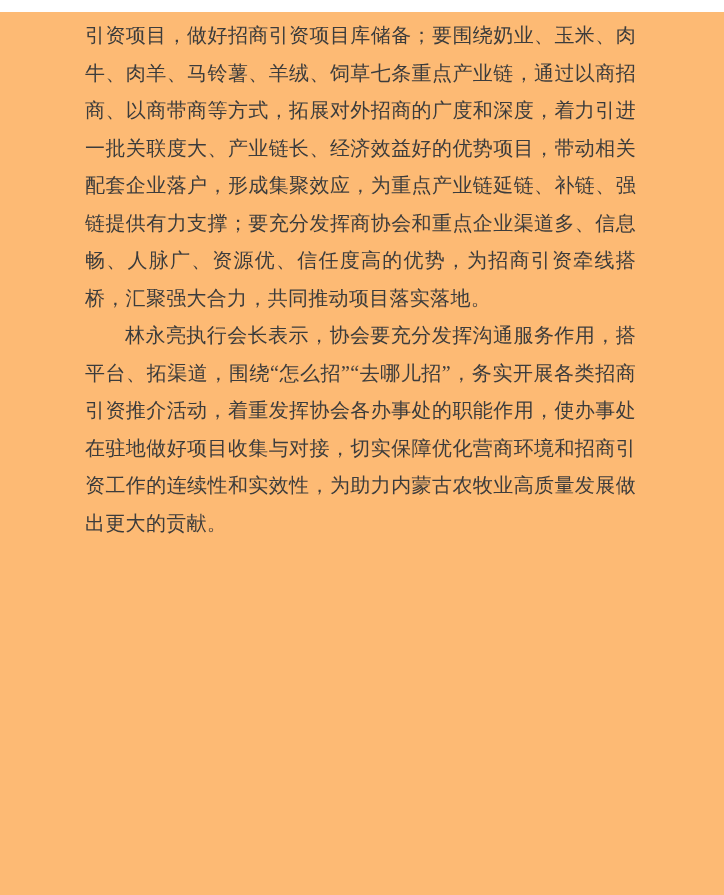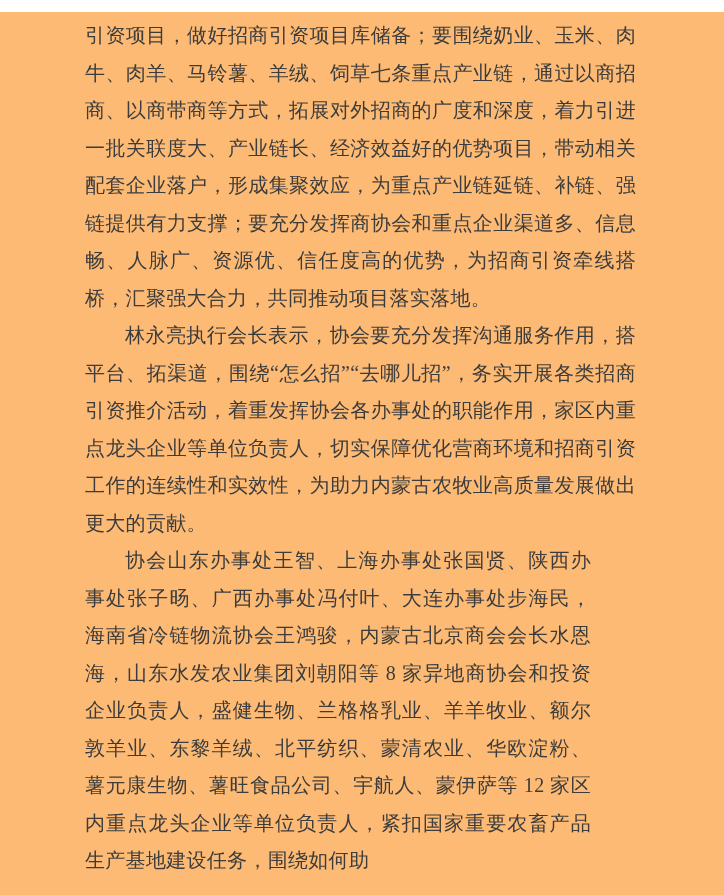--- a/index.html
+++ b/index.html
@@ -50,16 +50,15 @@
     color: #1c1c1c;
     letter-spacing: 1px;
   }
 </style>
 </head>
 <body>
 
 <div class="page">
   <div class="content">
     <p class="para">引资项目，做好招商引资项目库储备；要围绕奶业、玉米、肉牛、肉羊、马铃薯、羊绒、饲草七条重点产业链，通过以商招商、以商带商等方式，拓展对外招商的广度和深度，着力引进一批关联度大、产业链长、经济效益好的优势项目，带动相关配套企业落户，形成集聚效应，为重点产业链延链、补链、强链提供有力支撑；要充分发挥商协会和重点企业渠道多、信息畅、人脉广、资源优、信任度高的优势，为招商引资牵线搭桥，汇聚强大合力，共同推动项目落实落地。</p>
-    <p class="para para--indent">林永亮执行会长表示，协会要充分发挥沟通服务作用，搭平台、拓渠道，围绕“怎么招”“去哪儿招”，务实开展各类招商引资推介活动，着重发挥协会各办事处的职能作用，家区内重点龙头企业等单位负责人，切实保障优化营商环境和招商引资工作的连续性和实效性，为助力内蒙古农牧业高质量发展做出更大的贡献。</p>
-    <p class="para para--indent para--inset">协会山东办事处王智、上海办事处张国贤、陕西办事处张子旸、广西办事处冯付叶、大连办事处步海民，海南省冷链物流协会王鸿骏，内蒙古北京商会会长水恩海，山东水发农业集团刘朝阳等 8 家异地商协会和投资企业负责人，盛健生物、兰格格乳业、羊羊牧业、额尔敦羊业、东黎羊绒、北平纺织、蒙清农业、华欧淀粉、薯元康生物、薯旺食品公司、宇航人、蒙伊萨等 12 家区内重点龙头企业等单位负责人，紧扣国家重要农畜产品生产基地建设任务，围绕如何助</p>
+    <p class="para para--indent">林永亮执行会长表示，协会要充分发挥沟通服务作用，搭平台、拓渠道，围绕“怎么招”“去哪儿招”，务实开展各类招商引资推介活动，着重发挥协会各办事处的职能作用，使办事处在驻地做好项目收集与对接，切实保障优化营商环境和招商引资工作的连续性和实效性，为助力内蒙古农牧业高质量发展做出更大的贡献。</p>
   </div>
 </div>
 
 </body></html>

